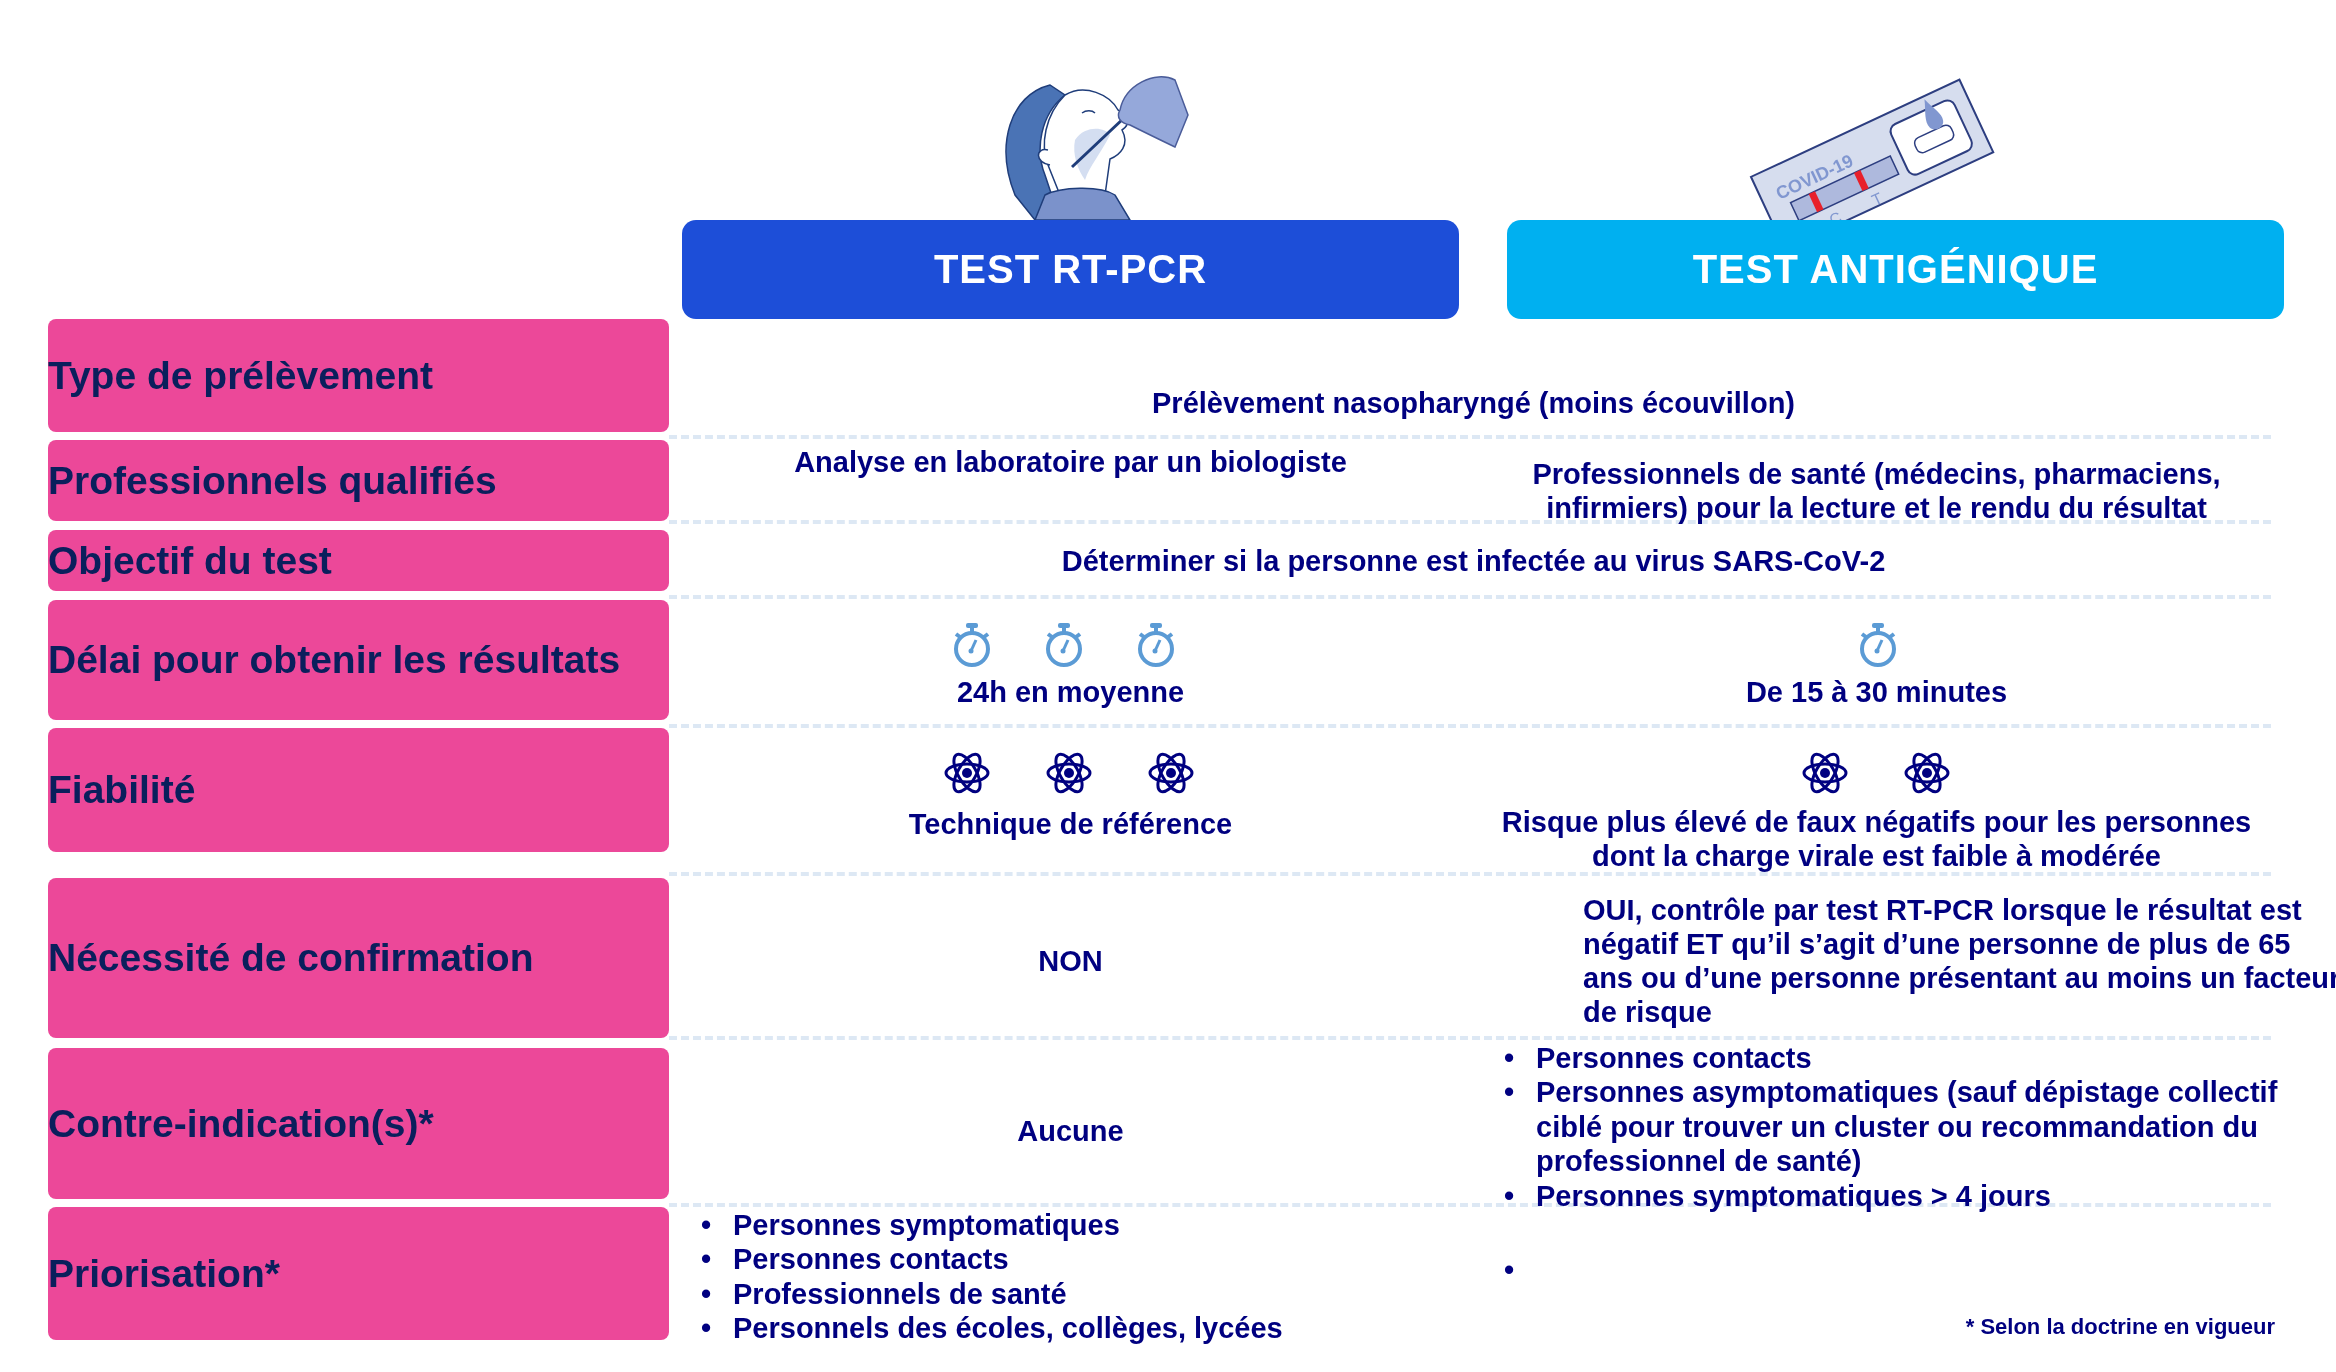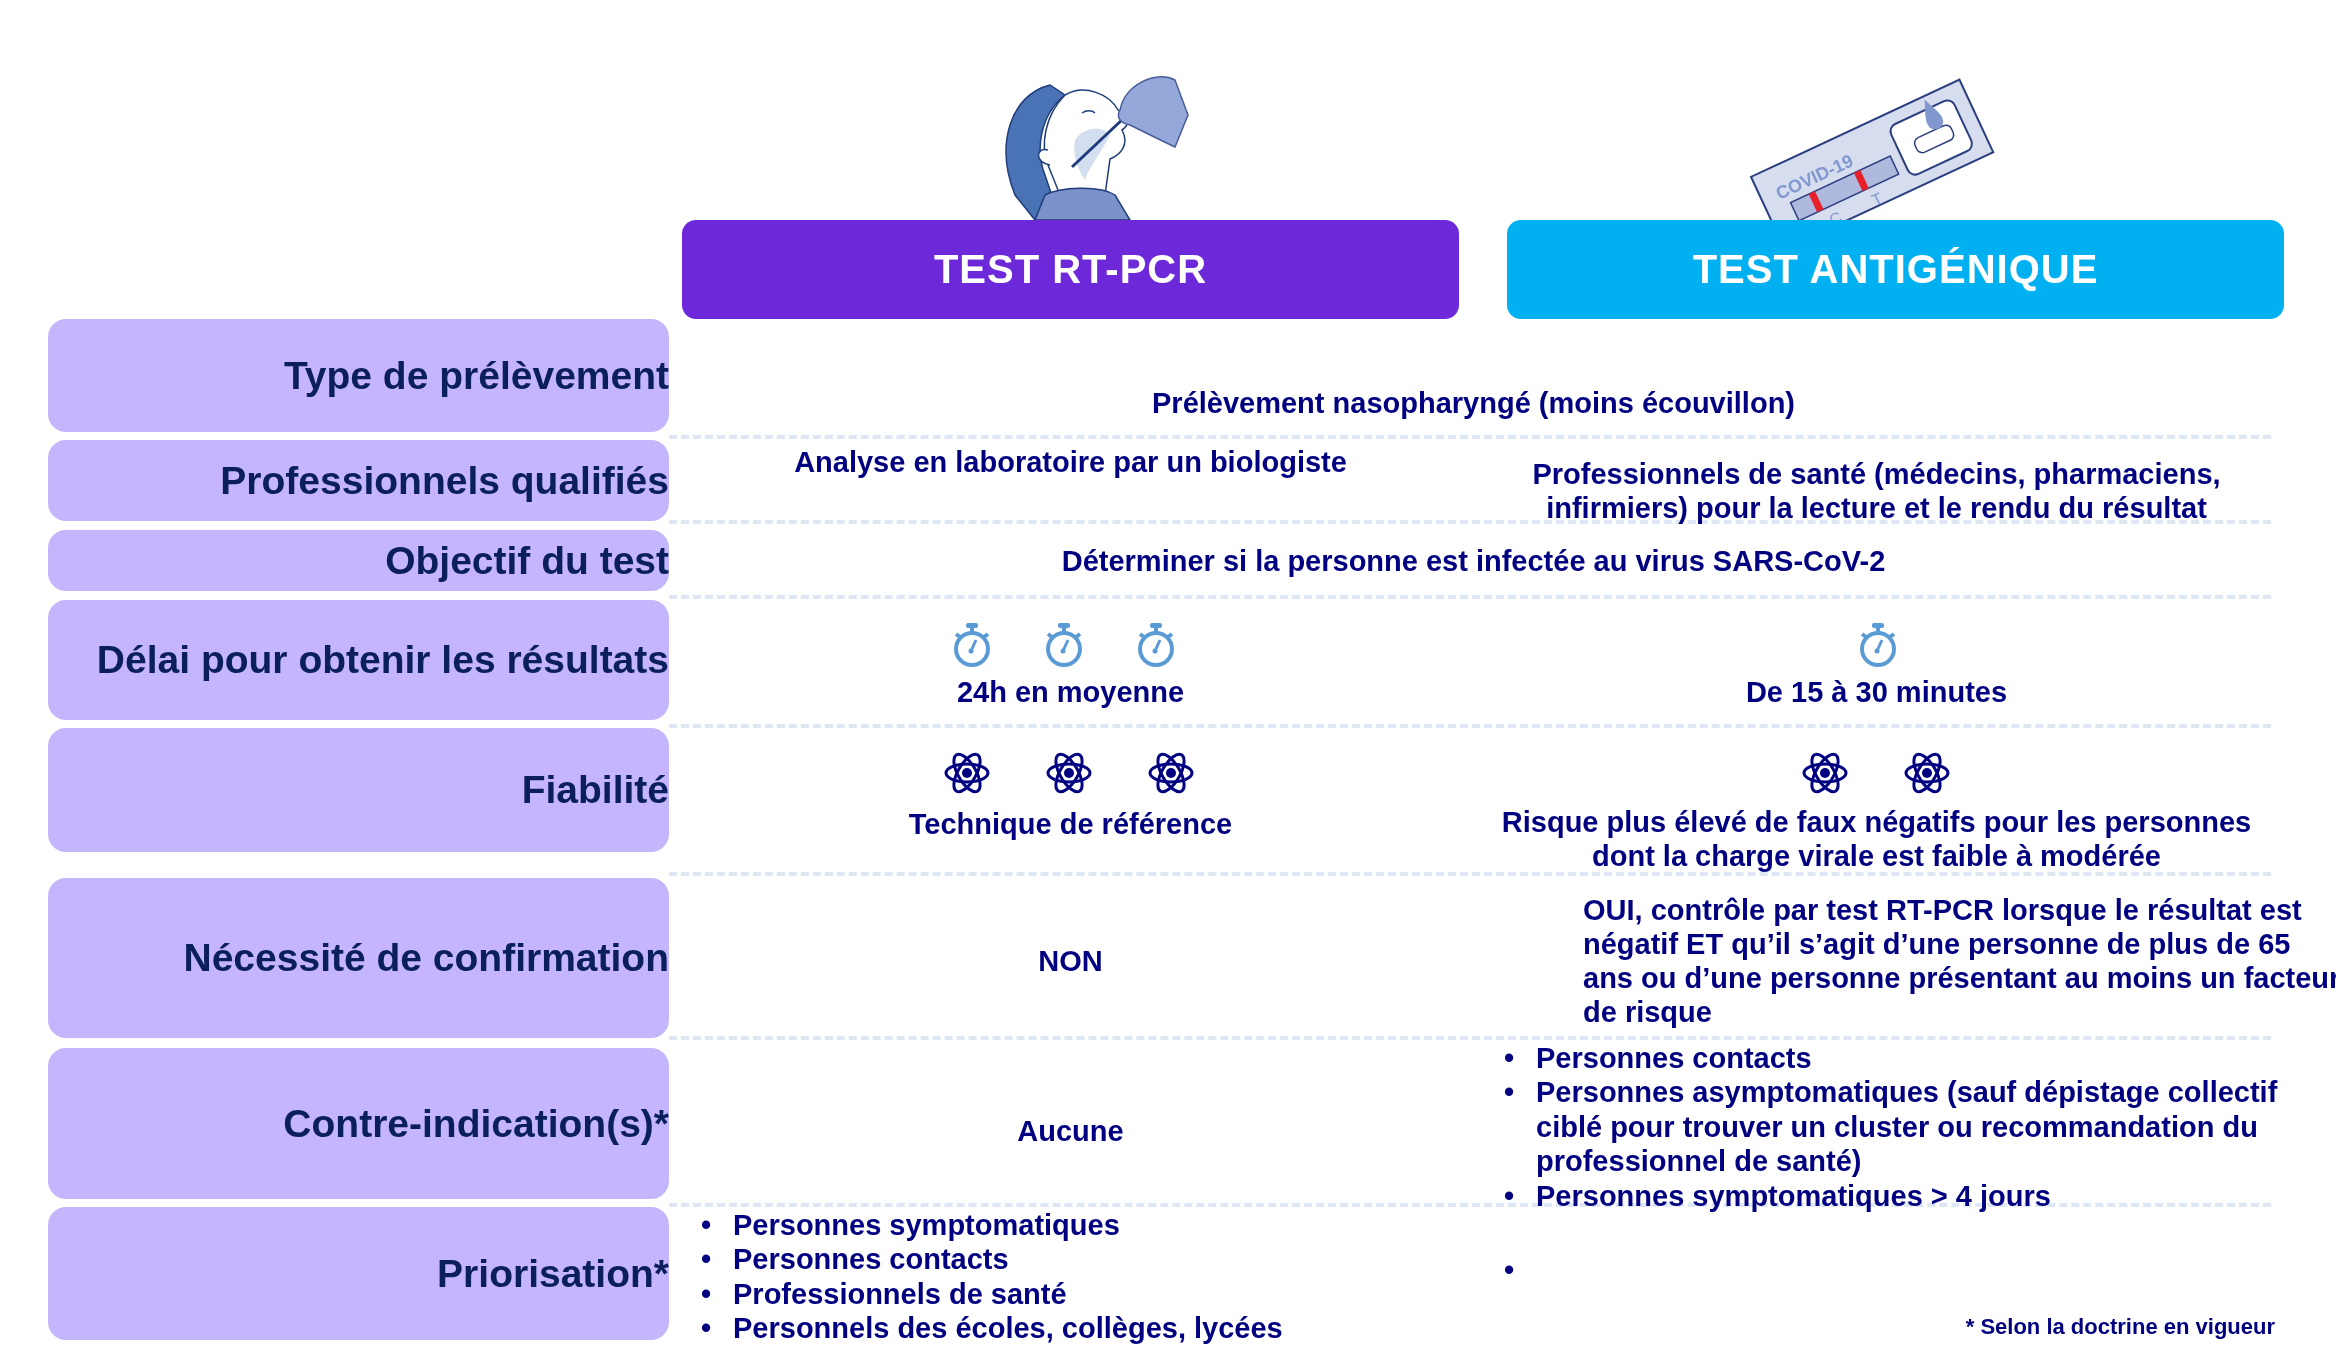--- a/index.html
+++ b/index.html
@@ -2,22 +2,22 @@
 <html><head>
 <meta charset="utf-8">
 <style>
   html, body { margin:0; padding:0; background:#ffffff; }
   body { width:2336px; height:1372px; position:relative; overflow:hidden;
          font-family:"Liberation Sans", "DejaVu Sans", sans-serif; }
   .abs { position:absolute; }
   .header-box { position:absolute; top:220px; height:99px; border-radius:14px;
                 color:#ffffff; font-weight:bold; font-size:40px; letter-spacing:1px;
                 display:flex; align-items:center; justify-content:center; }
-  .label-box { position:absolute; left:48px; width:621px; background:#c4b5fd;
-               border-radius:18px; display:flex; align-items:center; justify-content:flex-end;
+  .label-box { position:absolute; left:48px; width:621px; background:#ec4899;
+               border-radius:8px; display:flex; align-items:center; justify-content:flex-start;
                color:#0A1F5C; font-weight:bold; font-size:39px; text-align:center; }
   .dash { position:absolute; left:669px; width:1602px; height:0;
           border-top:4px dashed #DDE8F4; }
   .cell { position:absolute; color:#000080; font-weight:bold; font-size:29px;
           line-height:34px; text-align:center; }
   .cell-left { text-align:left; }
   .bullets { position:absolute; margin:0; padding:0; list-style:none;
              color:#000080; font-weight:bold; font-size:29px; line-height:34.4px; }
   .bullets li { position:relative; padding-left:32px; }
   .bullets li .dot { position:absolute; left:0; top:0; }
@@ -60,21 +60,21 @@
       <text x="26" y="88" font-size="18" font-weight="bold" fill="#8197D0" font-family="Liberation Sans, sans-serif">COVID-19</text>
       <text x="63" y="134" font-size="16" fill="#8197D0" font-family="Liberation Sans, sans-serif">C</text>
       <text x="110" y="134" font-size="16" fill="#8197D0" font-family="Liberation Sans, sans-serif">T</text>
       <rect x="155" y="68" width="70" height="55" rx="8" fill="#ffffff" stroke="#2D3E80" stroke-width="2"></rect>
       <rect x="172" y="90" width="40" height="16" rx="6" fill="#ffffff" stroke="#2D3E80" stroke-width="1.5"></rect>
       <path d="M200 58 C196 70 190 78 193 86 C196 92 206 92 208 85 C210 78 204 70 200 58 Z" fill="#8197D0"></path>
     </g>
   </svg>
 </div>
 
-<div class="header-box" style="left:682px; width:777px; background:#6d28d9;">
+<div class="header-box" style="left:682px; width:777px; background:#1d4ed8;">
   <span>TEST RT-PCR</span>
 </div>
 <div class="header-box" style="left:1488px; width:777px; background:#00B0F0;margin-left:19px;">
   <span>TEST ANTIGÉNIQUE</span>
 </div>
 
 <div class="label-box" style="top:319px; height:113px;">
     <span>Type de prélèvement</span>
   </div>
 <div class="label-box" style="top:440px; height:81px;">

